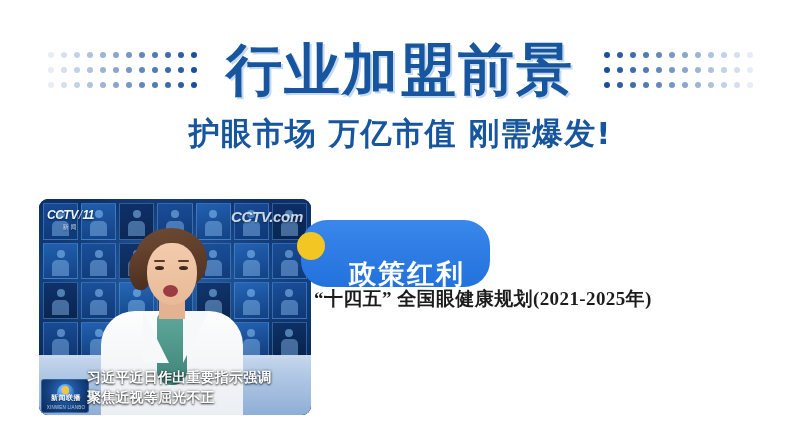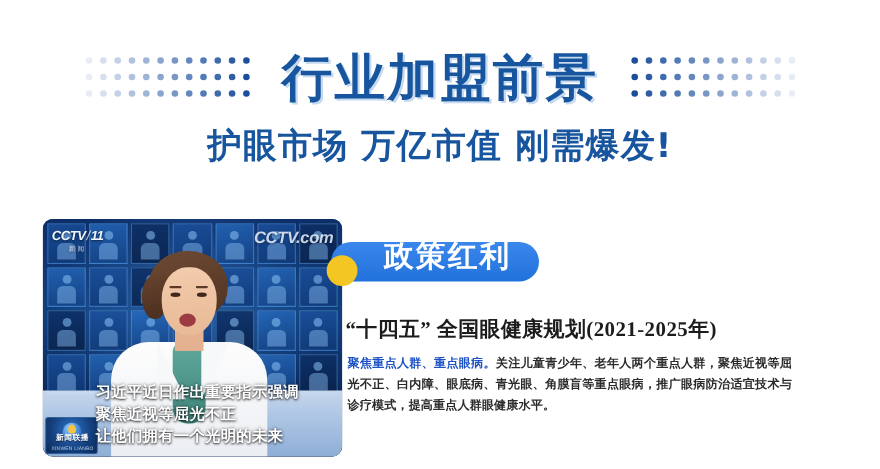--- a/index.html
+++ b/index.html
@@ -49,21 +49,21 @@
   .dots span {
     display: block;
     width: 6px;
     height: 6px;
     border-radius: 50%;
     background: #1b4f9c;
   }
 
   .main-title {
     font-family: "DejaVu Sans", "Liberation Sans", sans-serif;
-    font-size: 46px;
+    font-size: 56px;
     font-weight: 700;
     color: #17559f;
     letter-spacing: 2px;
     line-height: 1;
     white-space: nowrap;
     text-shadow: 2px 2px 0 rgba(150,185,225,0.55);
   }
 
   .sub-title {
     position: absolute;
@@ -322,25 +322,25 @@
     letter-spacing: 0.2px;
     text-shadow: 0 1px 2px rgba(0,0,0,0.75), 0 0 3px rgba(0,0,0,0.5);
     white-space: nowrap;
   }
 
   
   .pill {
     position: absolute;
     left: 301px; top: 220px;
     width: 189px;
-    height: 36px;
+    height: 67px;
     border-radius: 26px;
     background: linear-gradient(180deg, #3a87ec 0%, #2272dc 100%);
     display: flex;
-    align-items: flex-start;
+    align-items: flex-end;
     padding-left: 48px;
   }
   .pill-text {
     font-family: "DejaVu Sans", "Liberation Sans", sans-serif;
     font-size: 27px;
     font-weight: 700;
     color: #ffffff;
     letter-spacing: 2px;
     line-height: 1;
     white-space: nowrap;
@@ -533,28 +533,24 @@
 
     <div class="news-badge">
       <div class="globe"></div>
       <div class="bname">新闻联播</div>
       <div class="bsub">XINWEN LIANBO</div>
     </div>
 
     <div class="news-caption">
       <div>习近平近日作出重要指示强调</div>
       <div>聚焦近视等屈光不正</div>
-      <div>让他们拥有一个光明的未来</div>
     </div>
   </div>
 
   <div class="pill">
     <span class="pill-text">政策红利</span>
   </div>
   <div class="pill-dot"></div>
 
   <div class="policy-heading">“十四五” 全国眼健康规划(2021-2025年)</div>
 
-  <div class="policy-body">
-    <span class="hl">聚焦重点人群、重点眼病。</span><span>关注儿童青少年、老年人两个重点人群，聚焦近视等屈光不正、白内障、眼底病、青光眼、角膜盲等重点眼病，推广眼病防治适宜技术与诊疗模式，提高重点人群眼健康水平。</span>
-  </div>
 
 </div>
 
 </body></html>

